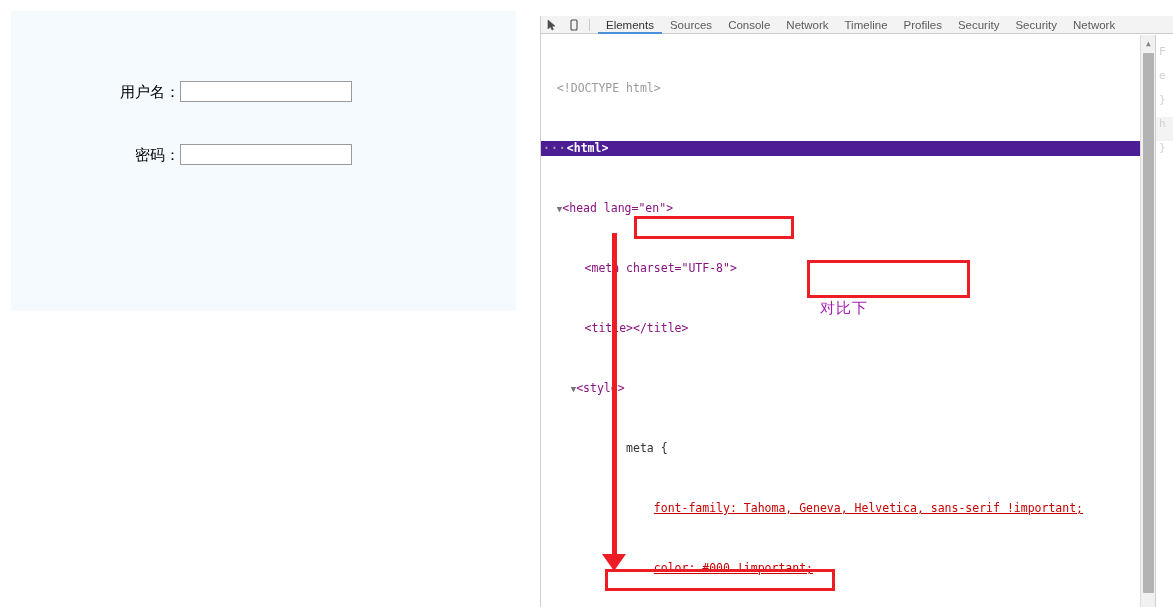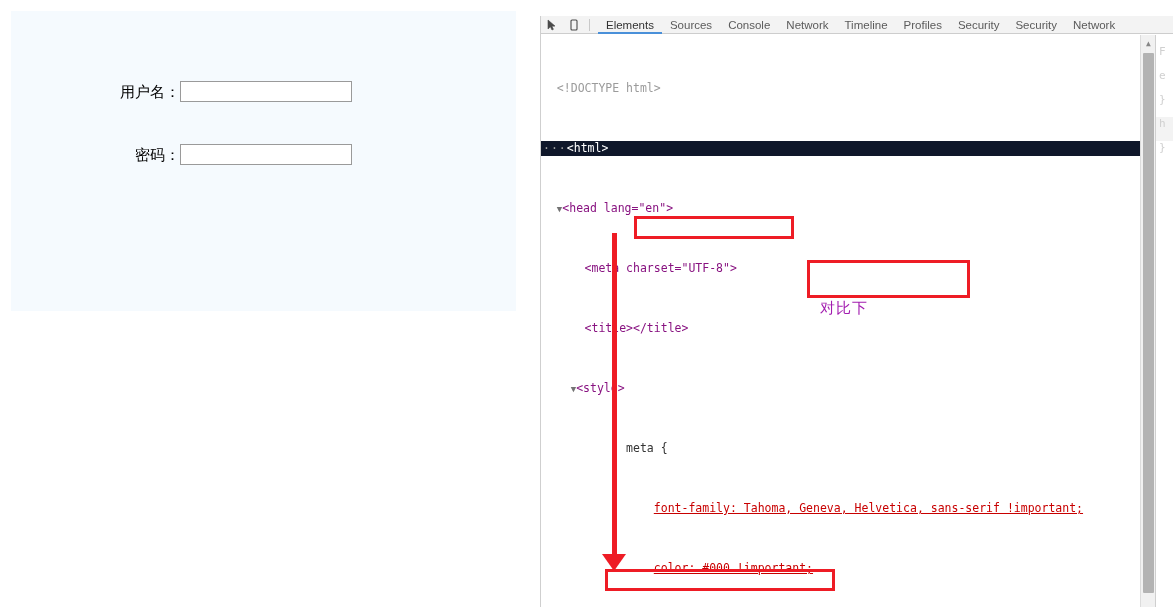--- a/index.html
+++ b/index.html
@@ -86,21 +86,21 @@
   }
   #tree {
     font-family: "DejaVu Sans Mono", monospace;
     font-size: 11.5px;
     line-height: 15px;
     color: #333;
     padding-top: 1px;
     white-space: pre;
   }
   .ln { height: 15px; white-space: pre; padding-left: 2px; }
-  .ln.sel { background: #0f172a; color: #fff; }
+  .ln.sel { background: #4c1d95; color: #fff; font-weight: bold; }
   .ln.sel .tg, .ln.sel .at, .ln.sel .av, .ln.sel .pn { color: #fff; }
   .tg { color: #881280; }        
   .doct { color: #9b9b9b; }          
   .cssSel { color: #333; }
   .cssProp { color: #c80000; text-decoration: underline; }
   .arr { color: #737373; font-size: 9px; }
   .ellip { color: #a0a0a0; letter-spacing: 1px; }
 
   
   #vscroll {

